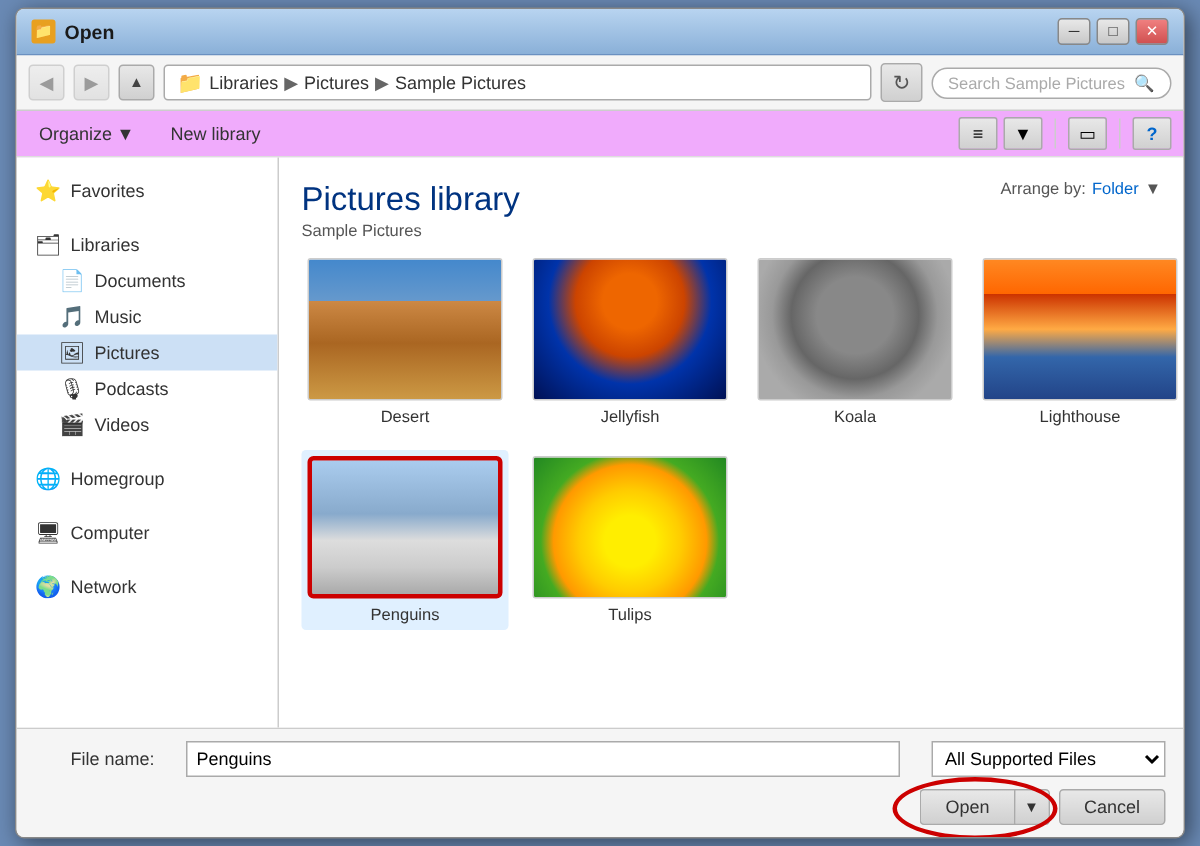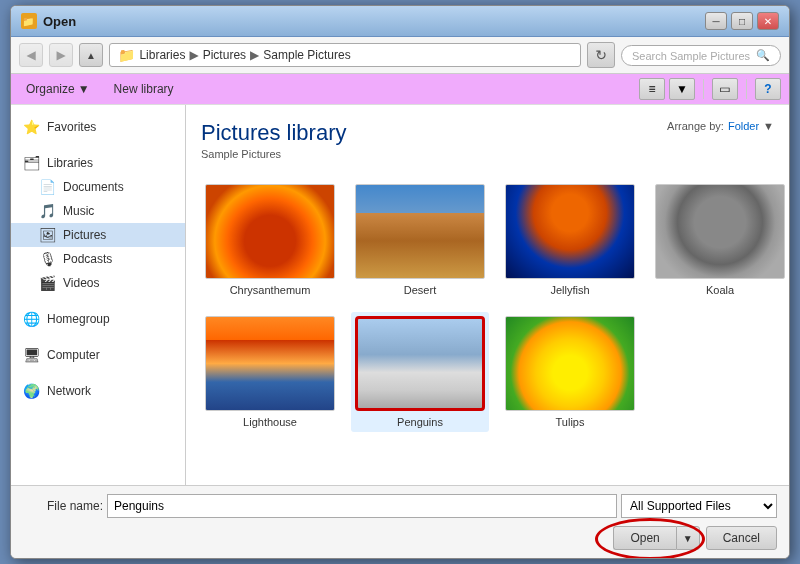--- a/index.html
+++ b/index.html
@@ -205,21 +205,21 @@
     .content-area {
       flex: 1;
       background: white;
       padding: 15px;
       overflow-y: auto;
     }
     .content-header {
       display: flex;
       align-items: flex-start;
       justify-content: space-between;
-      margin-bottom: 20px;
+      margin-bottom: 8px;
     }
     .library-title {
       font-size: 22px;
       font-weight: 300;
       color: #003380;
       line-height: 1.2;
     }
     .library-subtitle {
       font-size: 11px;
       color: #555;
@@ -305,21 +305,21 @@
       background: radial-gradient(circle at 50% 60%, #ffee00 20%, #ffcc00 40%, #ff9900 60%, #44aa22 70%, #228822 100%);
     }
     .bottom-bar {
       background: #f5f5f5;
       border-top: 1px solid #ccc;
       padding: 8px 12px;
     }
     .filename-row {
       display: flex;
       align-items: center;
-      gap: 4px;
+      gap: 21px;
       margin-bottom: 8px;
     }
     .filename-label {
       font-size: 12px;
       color: #333;
       width: 80px;
       text-align: right;
     }
     .filename-input {
       flex: 1;
@@ -509,24 +509,20 @@
         </div>
         <div class="arrange-by">
           <span>Arrange by:</span>
           <span class="arrange-link">Folder</span>
           <span>▼</span>
         </div>
       </div>
 
       <div class="thumbnails-grid">
 
-        <div class="thumb-item">
-          <div class="thumb-img img-chrysanthemum"></div>
-          <span class="thumb-label">Chrysanthemum</span>
-        </div>
 
         <div class="thumb-item">
           <div class="thumb-img img-desert"></div>
           <span class="thumb-label">Desert</span>
         </div>
 
 
         <div class="thumb-item">
           <div class="thumb-img img-jellyfish"></div>
           <span class="thumb-label">Jellyfish</span>

